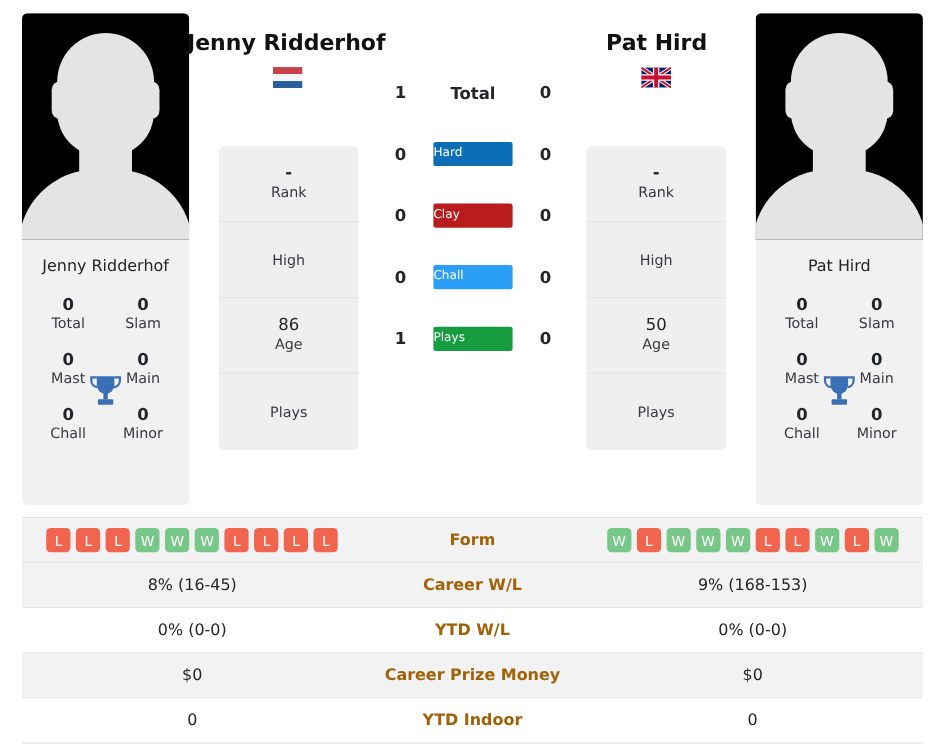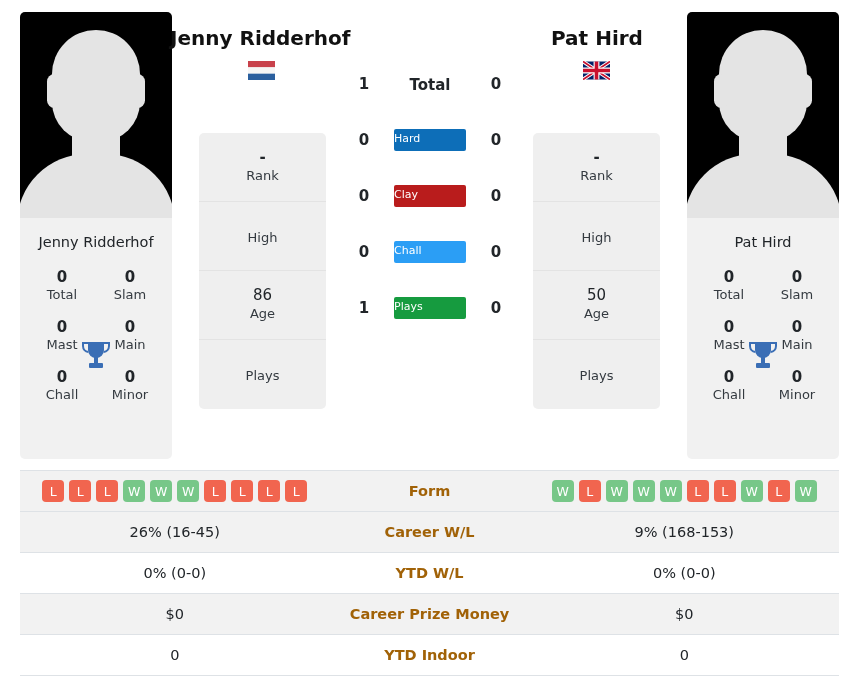--- a/index.html
+++ b/index.html
@@ -352,21 +352,21 @@
           <div class="form-badge w">W</div>
           <div class="form-badge w">W</div>
           <div class="form-badge l">L</div>
           <div class="form-badge l">L</div>
           <div class="form-badge w">W</div>
           <div class="form-badge l">L</div>
           <div class="form-badge w">W</div>
         </div>
     </div>
     <div class="st-row odd">
-      <div class="st-val">26% (16-45)</div>
+      <div class="st-val">8% (16-45)</div>
       <div class="st-label">Career W/L</div>
       <div class="st-val">9% (168-153)</div>
     </div>
     <div class="st-row even">
       <div class="st-val">0% (0-0)</div>
       <div class="st-label">YTD W/L</div>
       <div class="st-val">0% (0-0)</div>
     </div>
     <div class="st-row odd">
       <div class="st-val">$0</div>

